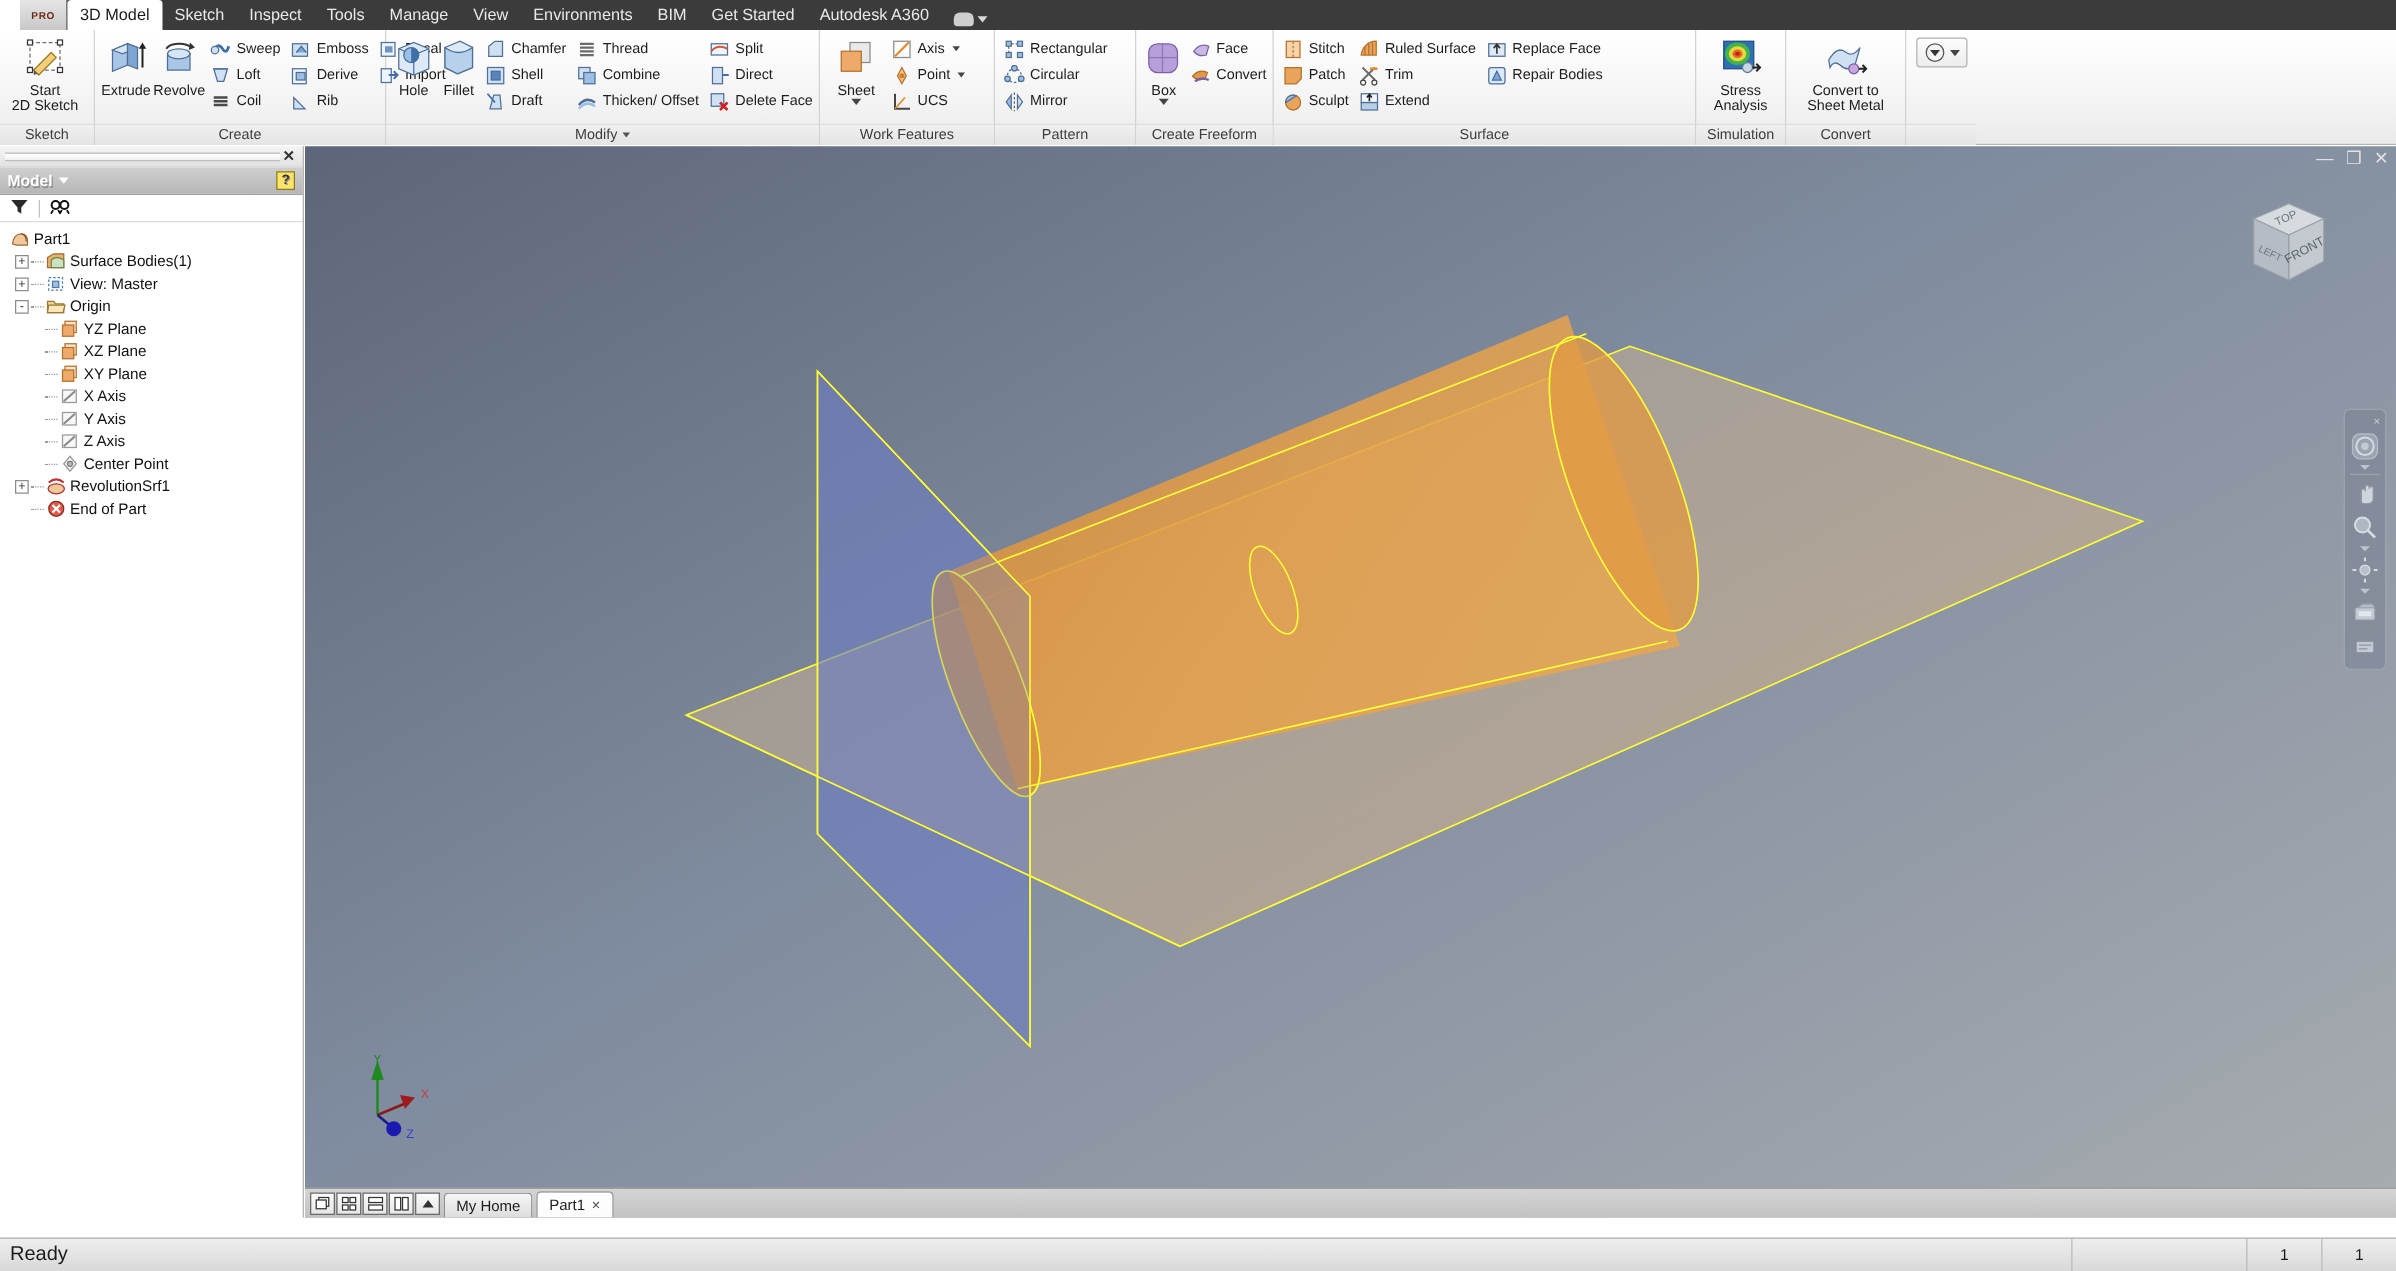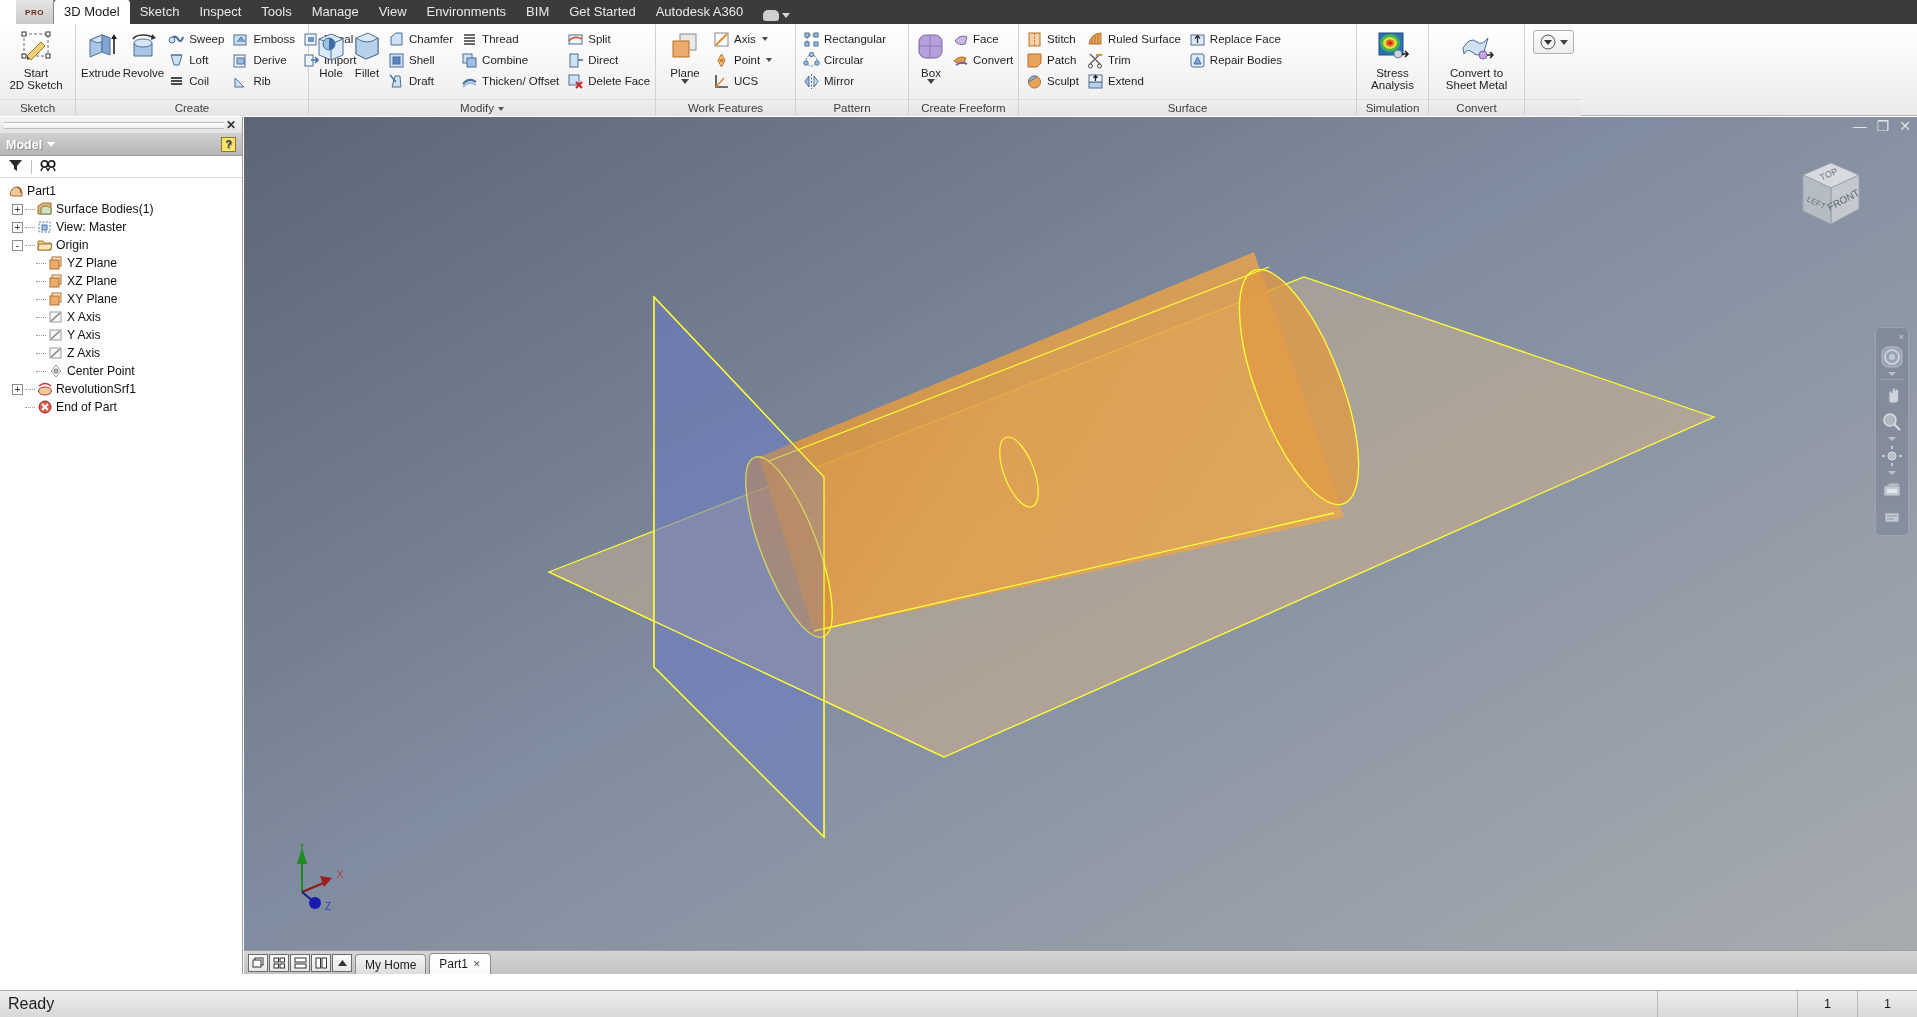--- a/index.html
+++ b/index.html
@@ -441,21 +441,21 @@
 
     <div class="panel" style="width:140px">
       <div class="panel-body">
         <div class="big-btn" style="width:48px">
           <div class="big-icon">
             <svg width="34" height="34" viewBox="0 0 34 34">
               <rect x="12" y="4" width="16" height="16" fill="#e9e9e9" stroke="#8a8a8a"></rect>
               <rect x="5" y="11" width="16" height="16" fill="#edaa6a" stroke="#b5712a"></rect>
             </svg>
           </div>
-          <div class="lbl">Plane</div>
+          <div class="lbl">Sheet</div>
           <div class="caret-dn" style="border-top-color:#444"></div>
         </div>
         <div class="col">
           <div class="small-btn">
             <div class="sm-icon">
               <svg width="17" height="17" viewBox="0 0 17 17">
                   <rect x="2" y="2" width="13" height="13" fill="none" stroke="#8a8a8a"></rect>
                   <path d="M3 14 L14 3" stroke="#e08a2e" stroke-width="1.8"></path>
                 </svg>
             </div>

